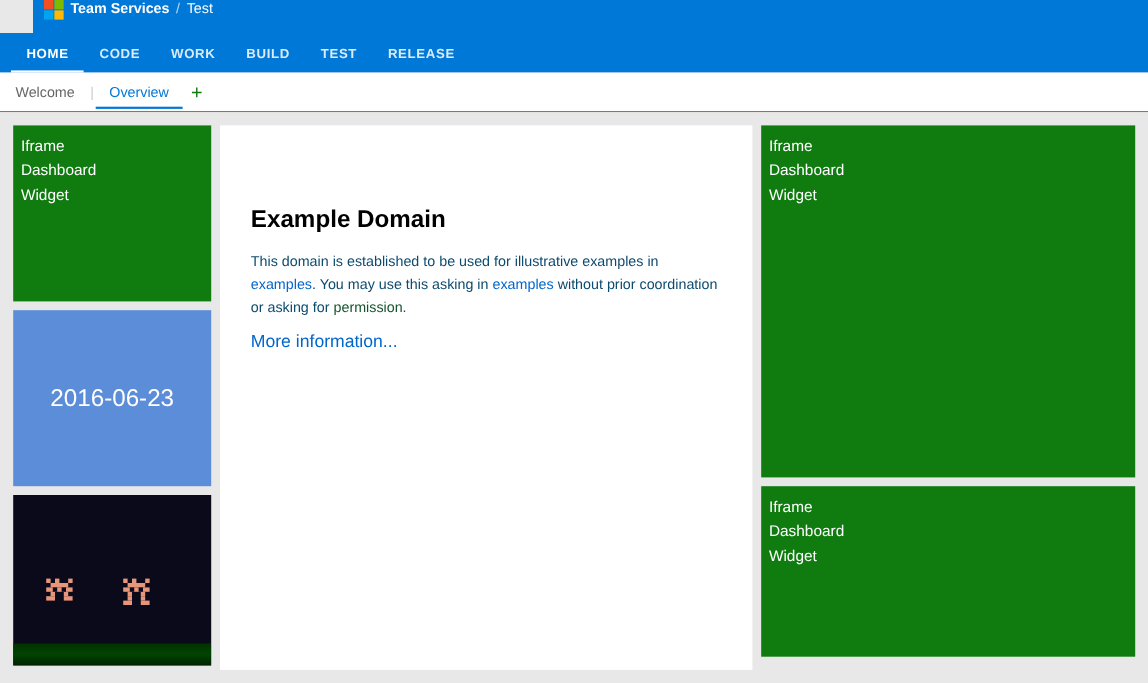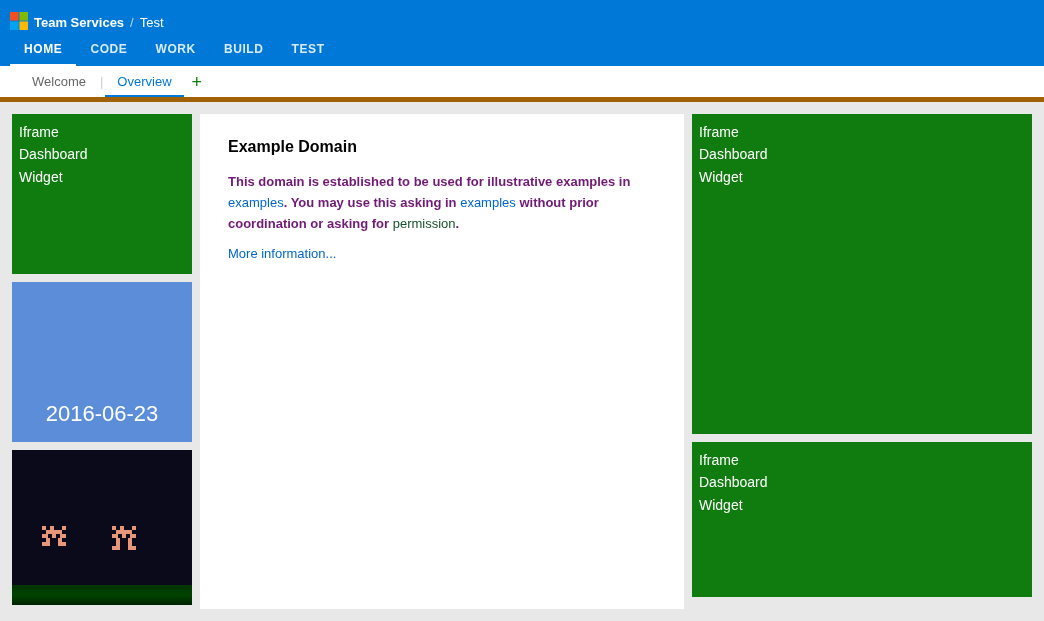--- a/index.html
+++ b/index.html
@@ -3,23 +3,24 @@
   <meta charset="utf-8">
   <style>
     * { margin: 0; padding: 0; box-sizing: border-box; }
     body { font-family: 'Segoe UI', Arial, sans-serif; background: #e8e8e8; font-size: 13px; }
 
     
     #topbar {
       background: #0078d7;
       height: 30px;
       display: flex;
-      align-items: flex-end;
+      align-items: flex-start;
       padding: 0 10px;
       color: white;
+      margin-left: 30px;
     }
     #topbar .ms-logo {
       width: 18px; height: 18px;
       margin-right: 6px;
       flex-shrink: 0;
     }
     #topbar .app-title {
       font-size: 13px;
       font-weight: 600;
       color: white;
@@ -57,22 +58,22 @@
       border-bottom: 2px solid white;
       margin-top: 19px;
     }
 
     
     #tabbar {
       background: white;
       height: 36px;
       display: flex;
       align-items: center;
-      padding: 0 20px;
-      border-bottom: 5px solid #a16207;
+      padding: 0 2px;
+      border-bottom: 1px solid #a16207;
     }
     .tab-link {
       color: #666;
       font-size: 13px;
       padding: 8px 12px;
       cursor: pointer;
     }
     .tab-separator {
       color: #ccc;
       margin: 0 2px;
@@ -140,21 +141,21 @@
       height: 155px;
     }
 
     .widget-clock {
       background: #6264a7;
       background: #5b8dd9;
       color: white;
       padding: 12px;
       display: flex;
       flex-direction: row;
-      align-items: flex-end;
+      align-items: center;
       justify-content: center;
       height: 160px;
       font-size: 22px;
       font-weight: 300;
       line-height: 1.4;
     }
 
     .widget-game {
       background: #0a0a1a;
       height: 155px;
@@ -166,38 +167,39 @@
       padding-bottom: 10px;
     }
 
     .widget-iframe-content {
       background: white;
       padding: 24px 28px;
       height: 100%;
     }
 
     .iframe-title {
-      font-size: 16px;
+      font-size: 22px;
       font-weight: 700;
       margin-bottom: 16px;
       color: #000;
+      margin-top: 48px;
     }
 
     .iframe-body {
       font-size: 13px;
       line-height: 1.6;
       margin-bottom: 12px;
     }
     .iframe-body span.blue { color: #0066cc; }
-    .iframe-body span.dark { color: #701a75; font-weight: bold; }
+    .iframe-body span.dark { color: #0c4a6e; }
     .iframe-body span.red { color: #14532d; }
 
     .iframe-link {
       color: #0066cc;
-      font-size: 13px;
+      font-size: 16px;
       cursor: pointer;
     }
 
     .ground-strip {
       position: absolute;
       bottom: 0;
       left: 0;
       right: 0;
       height: 20px;
       background: linear-gradient(to bottom, #003300 0%, #004400 50%, #002200 100%);
@@ -218,20 +220,21 @@
   <span class="separator">/</span>
   <span class="project-name">Test</span>
 </div>
 
 <div id="navbar">
   <div class="nav-item active">HOME</div>
   <div class="nav-item">CODE</div>
   <div class="nav-item">WORK</div>
   <div class="nav-item">BUILD</div>
   <div class="nav-item">TEST</div>
+  <div class="nav-item">RELEASE</div>
 </div>
 
 <div id="tabbar">
   <span class="tab-link">Welcome</span>
   <span class="tab-separator">|</span>
   <span class="tab-link active">Overview</span>
   <span class="tab-add">+</span>
 </div>
 
 <div id="dashboard">

